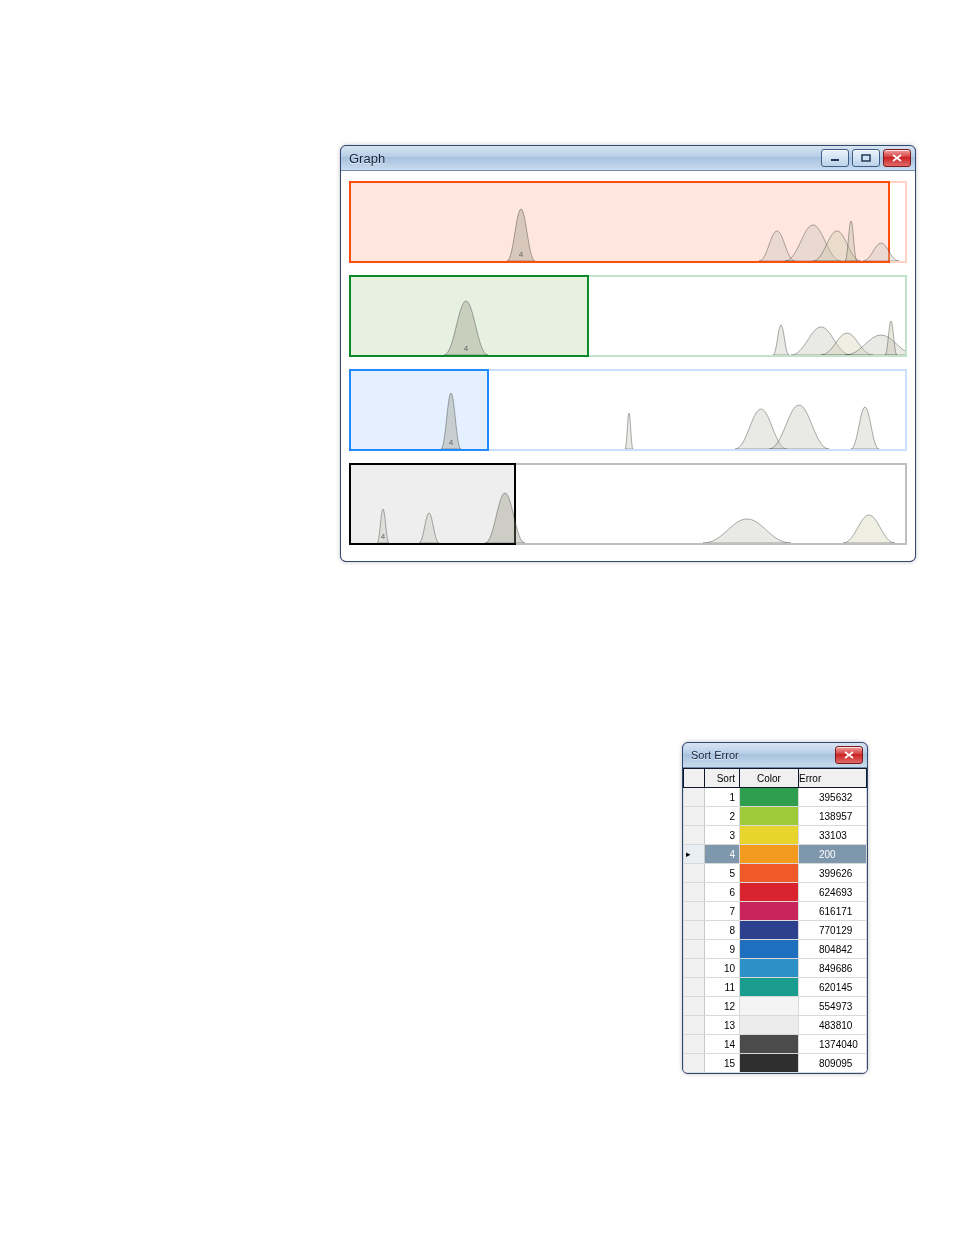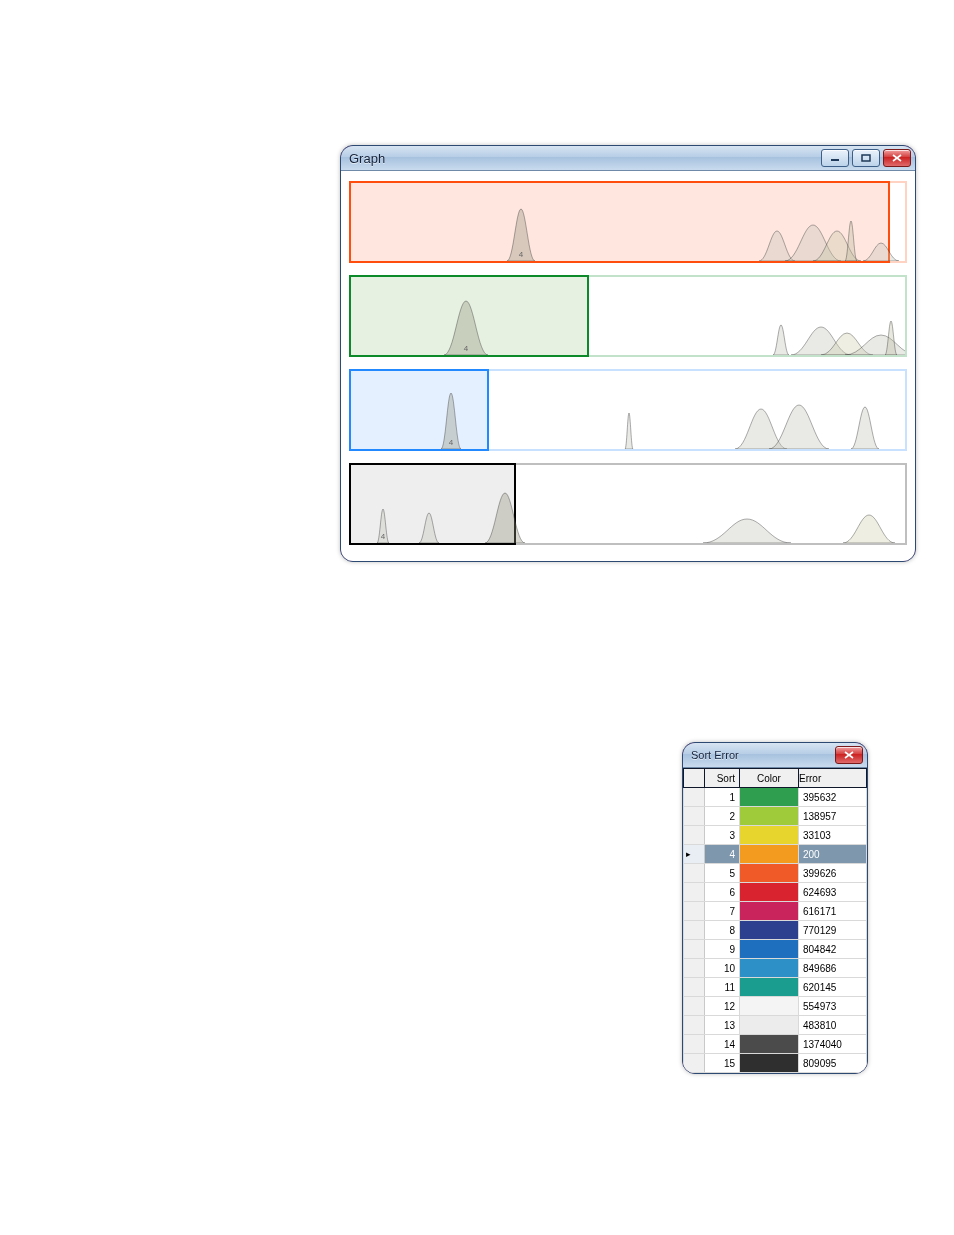--- a/index.html
+++ b/index.html
@@ -10,21 +10,21 @@
     background: #fff;
     font-family: "Segoe UI", Tahoma, sans-serif;
     font-size: 11px;
     color: #000;
     position: relative;
   }
   
   .window {
     position: absolute;
     border: 1px solid #2d4b72;
-    border-radius: 13px;
+    border-radius: 6px;
     box-shadow: 0 0 4px rgba(0,0,0,.25);
     background: #701a75;
     overflow: hidden;
   }
   .titlebar {
     height: 24px;
     display: flex;
     align-items: center;
     padding: 0 4px 0 8px;
     background: linear-gradient(#d7e4f2, #b7cee6 45%, #a6c1de 46%, #c9dbee);
@@ -115,21 +115,21 @@
     background: #f0f0f0;
     border-right: 1px solid #c9c9c9;
     position: relative;
   }
   table.grid td.rh .caret {
     position: absolute; left: 2px; top: 50%; transform: translateY(-50%);
     font-size: 9px; color: #000;
   }
   table.grid td.color-cell { padding: 0; }
   table.grid td.color-cell .swatch { width: 100%; height: 100%; }
-  table.grid td.err { text-align: left; padding-left: 4px; }
+  table.grid td.err { text-align: left; padding-left: 20px; }
   table.grid tr.sel td       { background: #7e97ac; color: #fff; }
   table.grid tr.sel td.err   { background: #7e97ac; }
   table.grid tr.sel td.sort  { background: #7e97ac; }
   table.grid tr.sel td.rh    { background: #e8eef4; color:#000; }
 </style>
 </head>
 <body>
 
 <div id="graph-window" class="window">
   <div class="titlebar">

